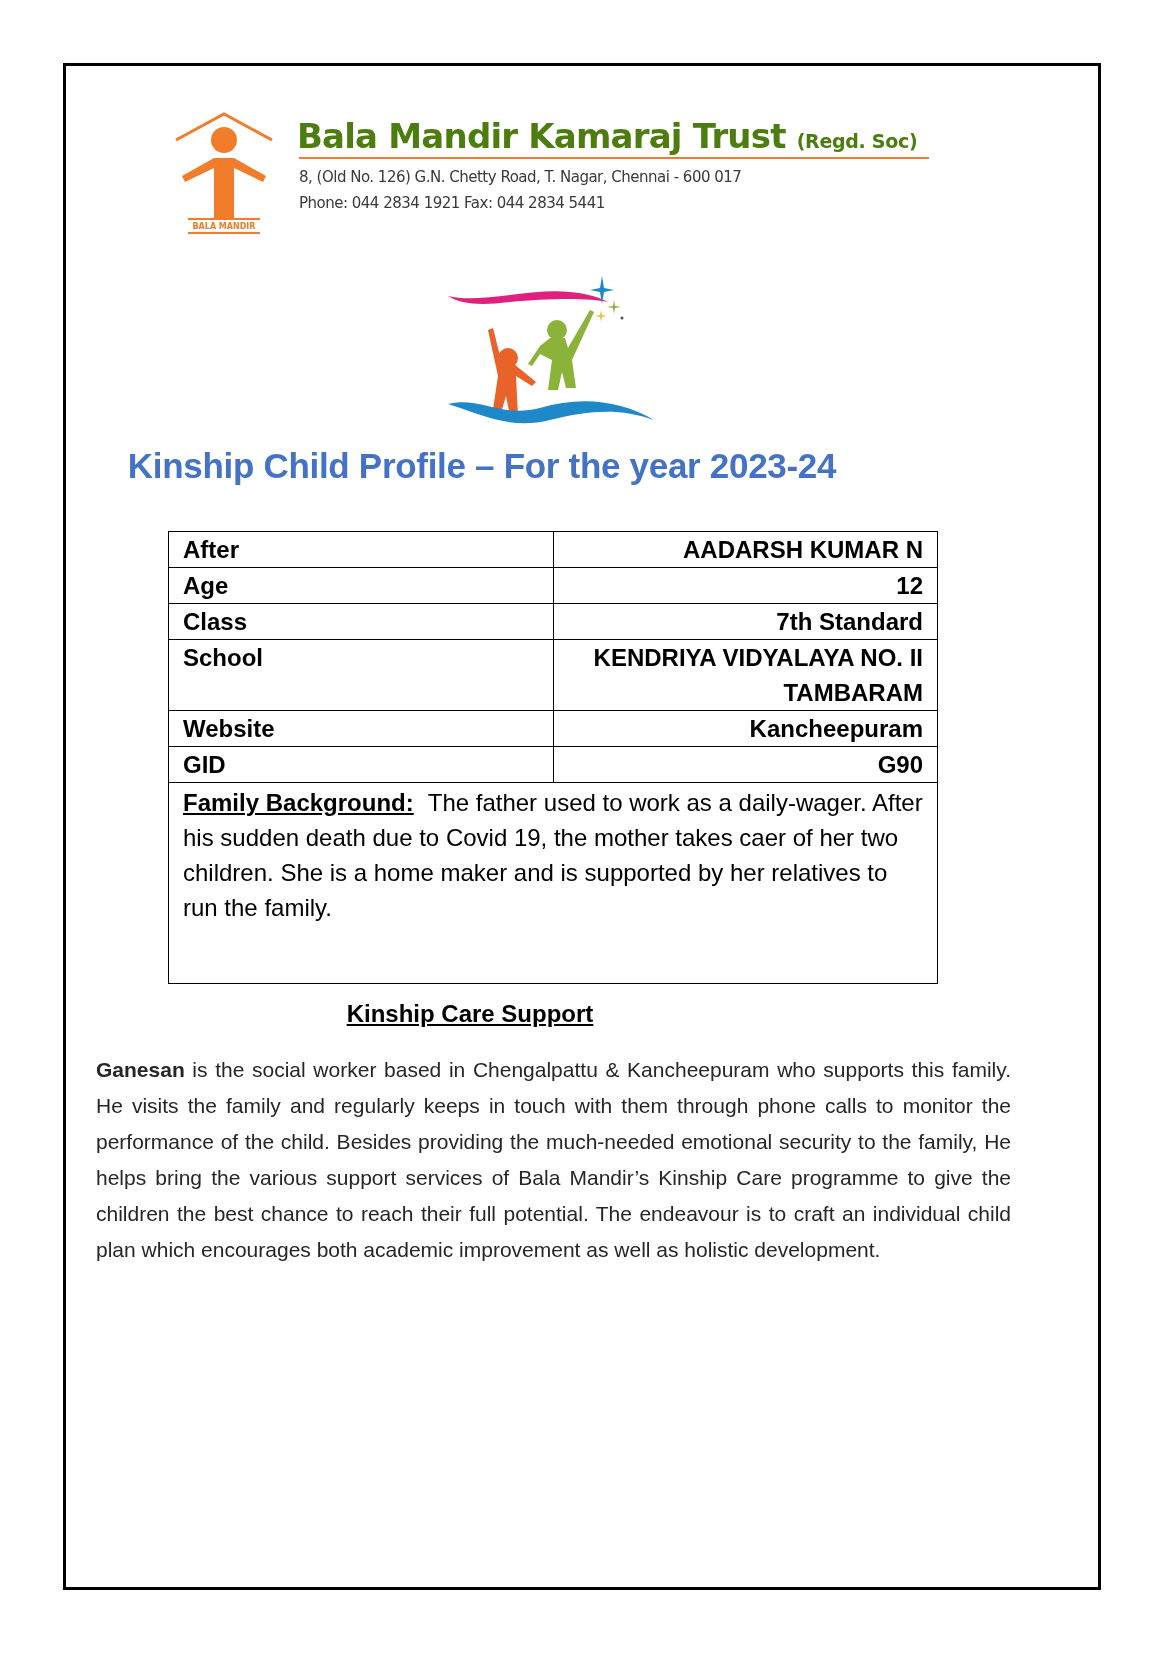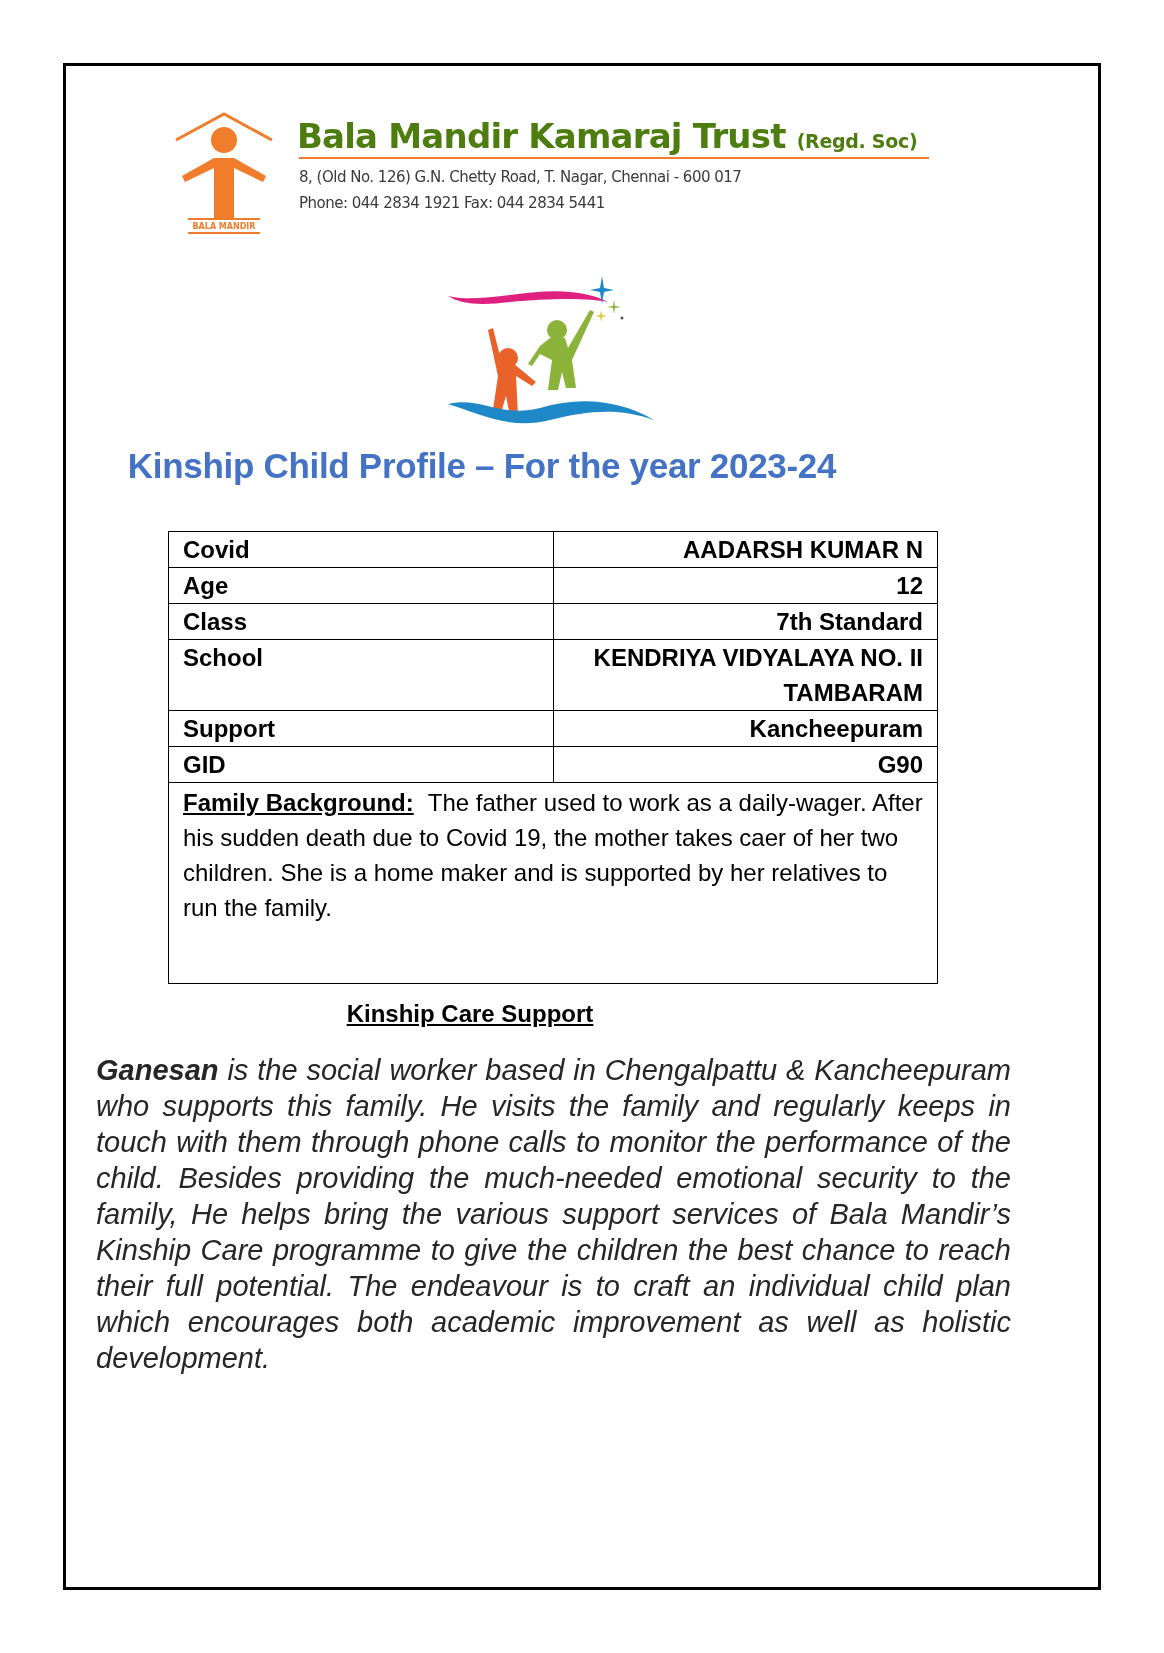--- a/index.html
+++ b/index.html
@@ -50,21 +50,21 @@
   .family-label { font-weight: bold; text-decoration: underline; margin-right: 14px; }
   .family-text { line-height: 35px; }
 
   .section-heading {
     position: absolute; left: 0; width: 940px; top: 1000px; text-align: center;
     font-weight: bold; font-size: 24px; text-decoration: underline;
   }
 
   .support-text {
     position: absolute; left: 96px; top: 1052px; width: 915px;
-    font-family: "Liberation Sans", sans-serif; font-style: italic; font-size: 29px;
+    font-family: "Liberation Sans", sans-serif; font-size: 21px;
     line-height: 36px; text-align: justify; color: #262626;
   }
   .support-name { font-weight: bold; }
 </style>
 </head>
 <body>
 
 <div class="page-frame"></div>
 
 <div class="letterhead">
@@ -99,37 +99,37 @@
     <path d="M48,62 L53,60 L62,96 L74,96 L96,114 L92,118 L76,108 L78,148 L70,148 L66,128 L60,148 L52,148 L58,108 Z"></path>
   </g>
   <path d="M8,136 C40,128 60,150 100,140 C140,128 180,132 214,152 C180,140 150,142 110,152 C70,162 40,146 8,136 Z" fill="#1e88c8"></path>
 </svg>
 
 <div class="doc-title">Kinship Child Profile – For the year 2023-24</div>
 
 <table class="profile-table">
   <tbody>
       <tr>
-    <td class="label">Covid</td>
+    <td class="label">After</td>
     <td class="value">AADARSH KUMAR N</td>
   </tr>
   <tr>
     <td class="label">Age</td>
     <td class="value">12</td>
   </tr>
   <tr>
     <td class="label">Class</td>
     <td class="value">7th Standard</td>
   </tr>
   <tr>
     <td class="label">School</td>
     <td class="value">KENDRIYA VIDYALAYA NO. II TAMBARAM</td>
   </tr>
   <tr>
-    <td class="label">Support</td>
+    <td class="label">Website</td>
     <td class="value">Kancheepuram</td>
   </tr>
   <tr>
     <td class="label">GID</td>
     <td class="value">G90</td>
   </tr>
   <tr>
     <td class="family" colspan="2">
       <span class="family-label">Family Background:</span><span class="family-text">The father used to work as a daily-wager. After his sudden death due to Covid 19, the mother takes caer of her two children. She is a home maker and is supported by her relatives to run the family.</span>
     </td>

